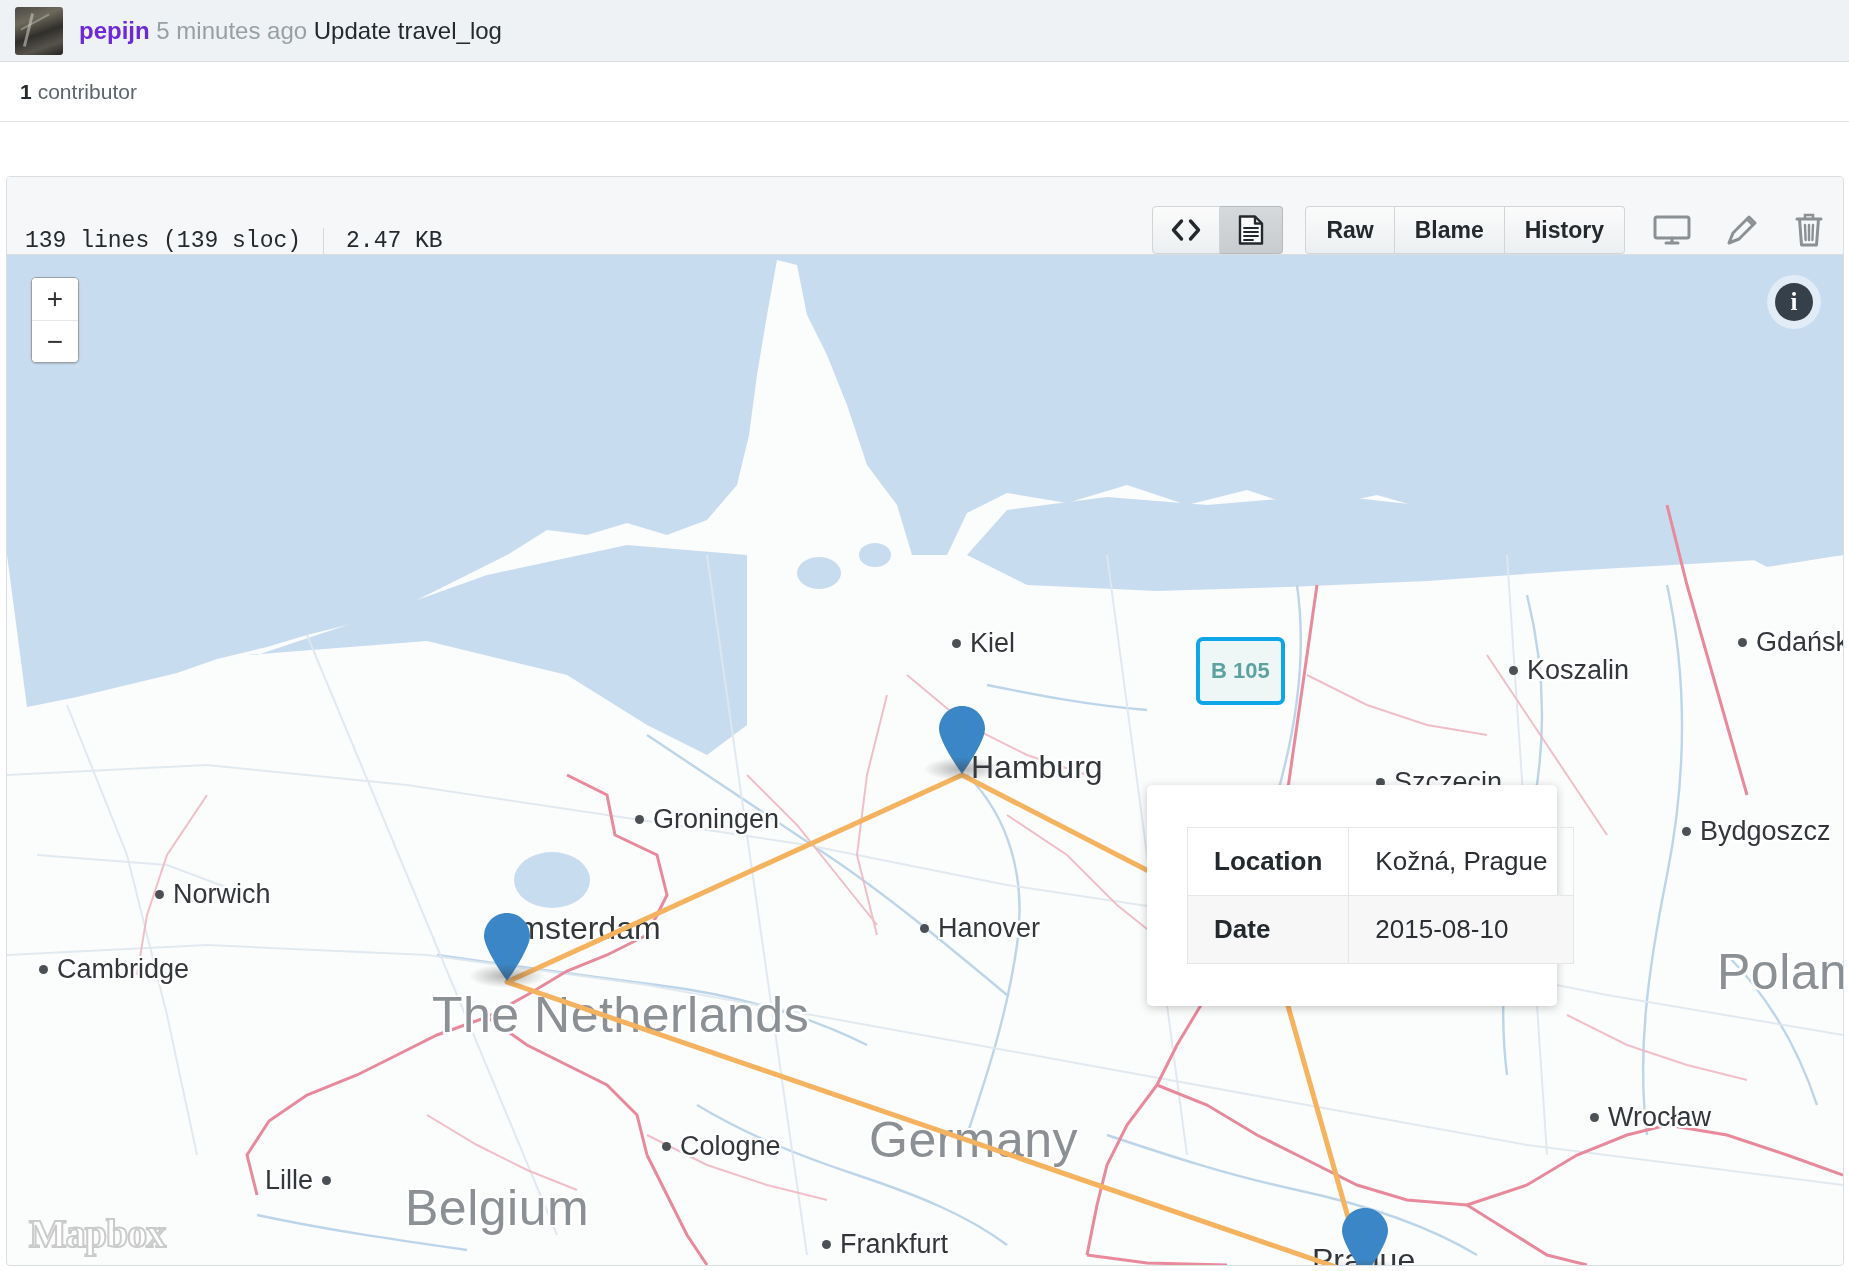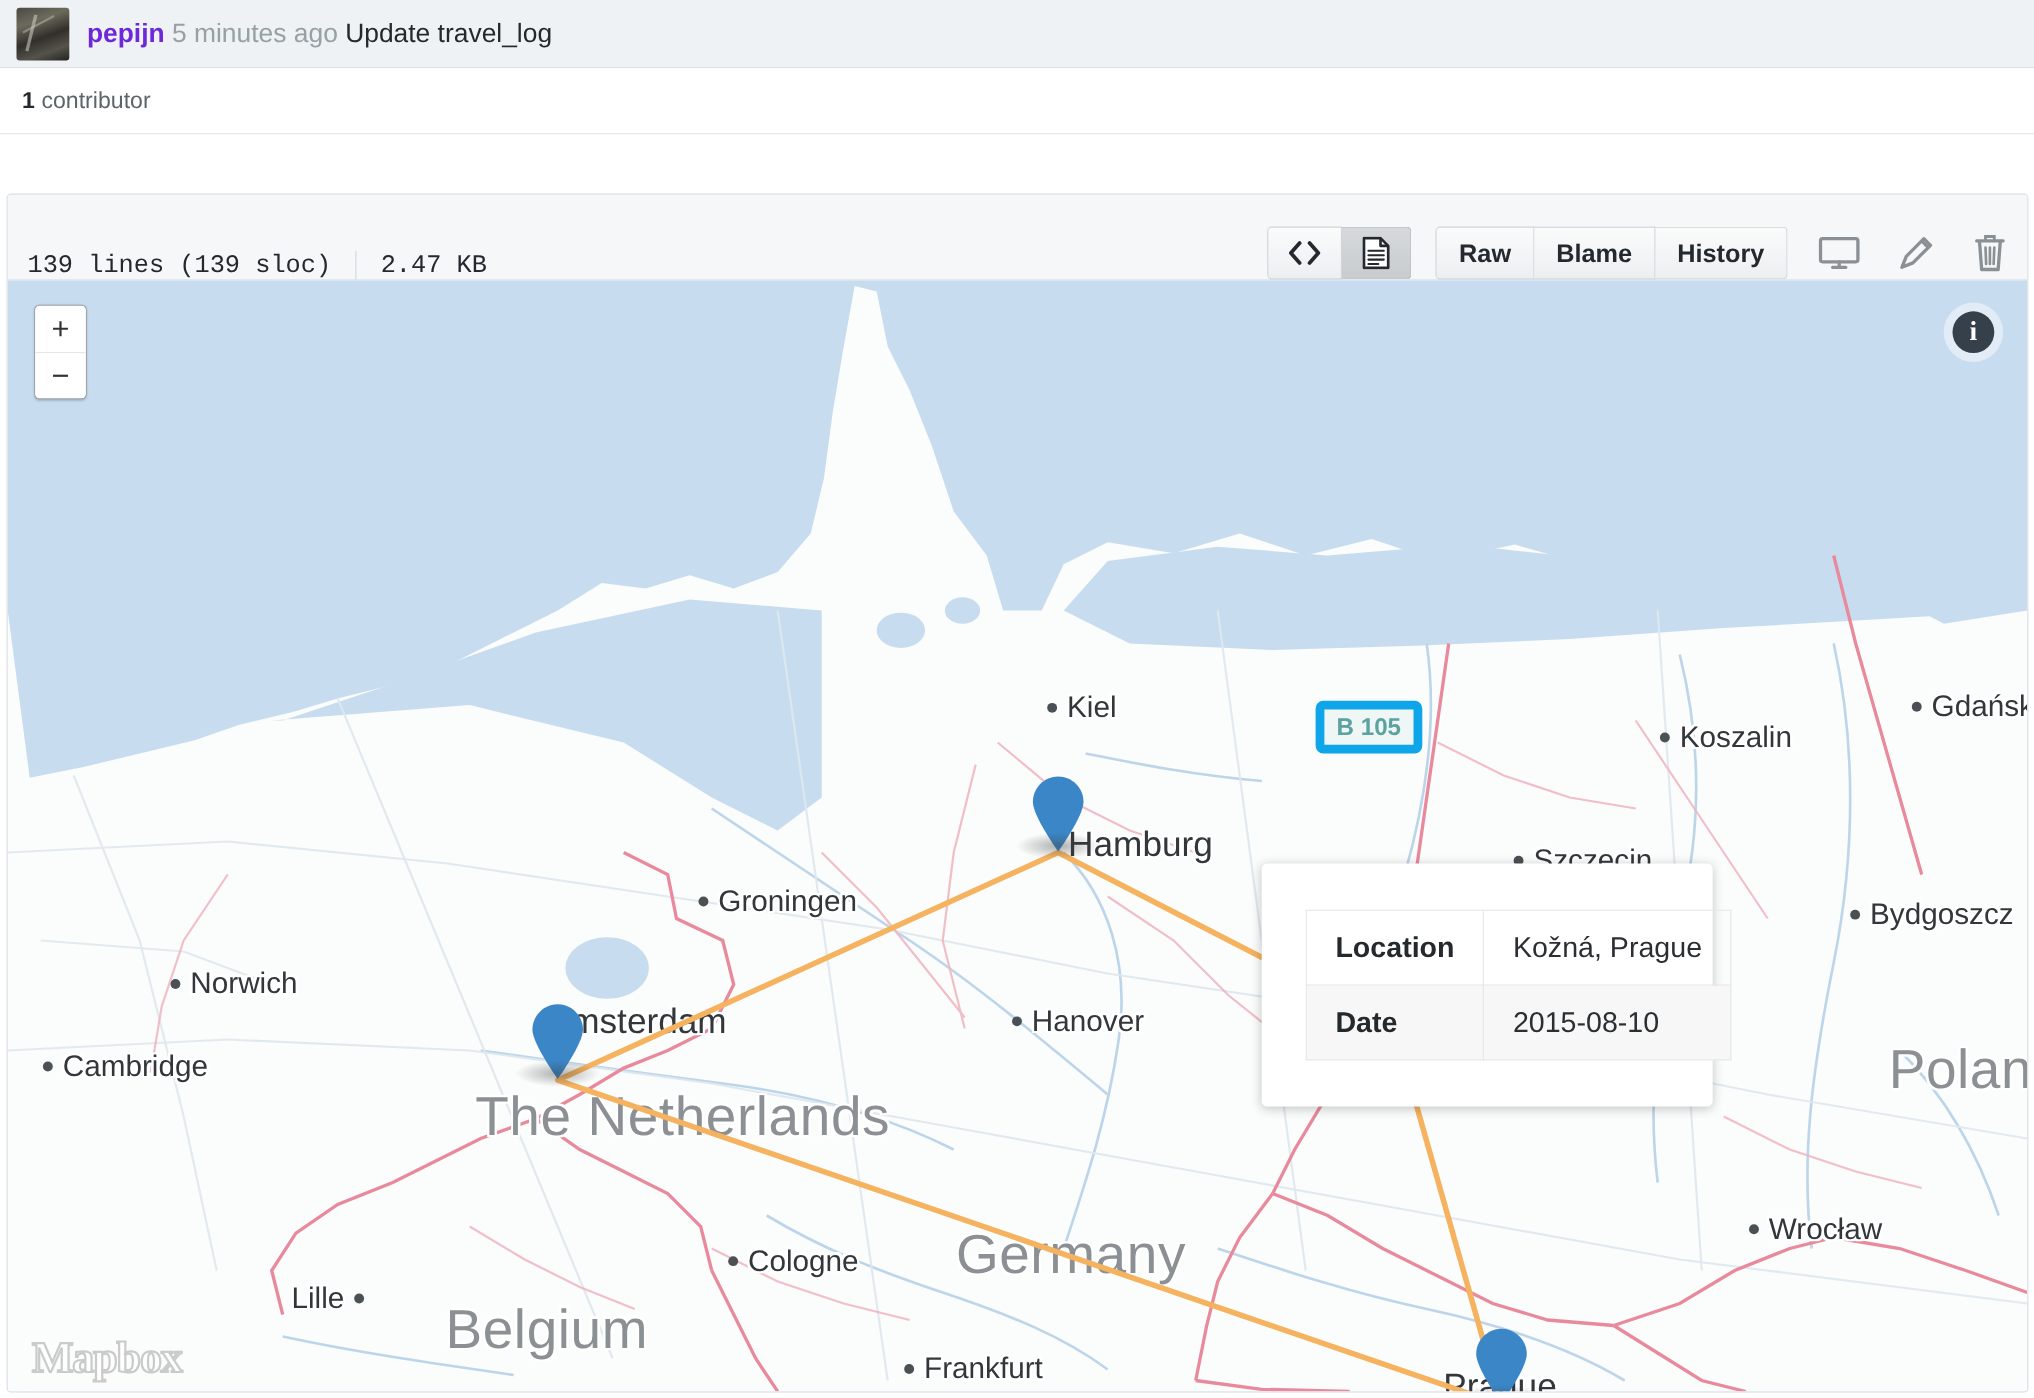--- a/index.html
+++ b/index.html
@@ -132,26 +132,26 @@
   .city .dot {
     display: inline-block; width: 9px; height: 9px;
     border-radius: 50%; background: #4b5054;
     margin-right: 9px; vertical-align: 4px;
   }
   .country {
     font-size: 50px; color: #8b9094; letter-spacing: .5px;
   }
   .shield {
     position: absolute;
-    border: 8px solid #0ea5e9;
+    border: 4px solid #0ea5e9;
     border-radius: 7px;
     background: #eef7f6;
     color: #5ca2a0;
     font-size: 22px; font-weight: bold;
-    padding: 3px 11px;
+    padding: 17px 11px;
     white-space: nowrap;
   }
 
   
   .zoom-ctrl {
     position: absolute; left: 24px; top: 22px;
     width: 48px;
     border: 1px solid #9aa0a4;
     border-radius: 5px;
     background: #fff; overflow: hidden;

